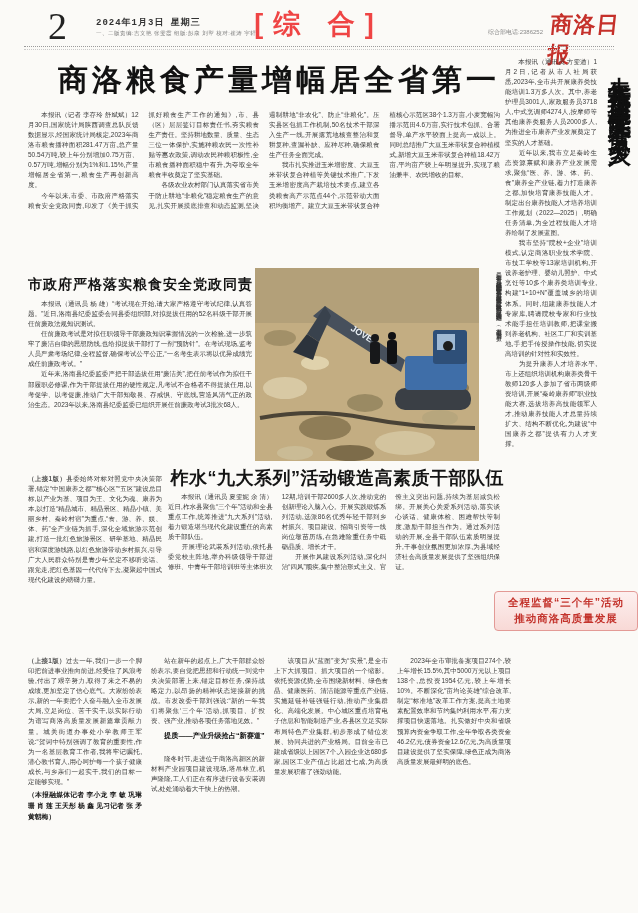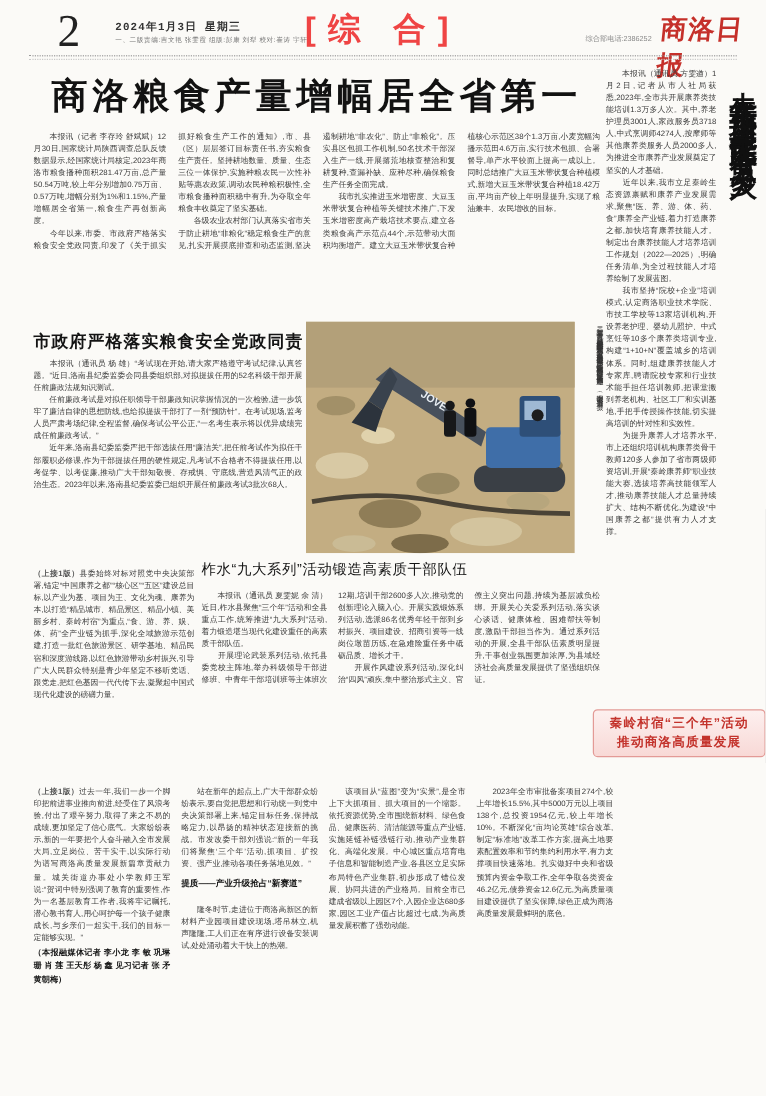--- a/index.html
+++ b/index.html
@@ -18,58 +18,58 @@
   .section-title { left:50%; top:6px; transform:translateX(-50%); font-size:27px; color:#ef4444; letter-spacing:10px; font-weight:bold; white-space:nowrap; }
   .phone-line { left:488px; top:28px; font-size:6px; color:#8a8a8a; }
   .masthead { left:549px; top:10px; font-size:22px; font-weight:900; color:#c5302a; transform:skewX(-6deg); letter-spacing:1px; }
   .head-rule { left:24px; top:46px; width:590px; border-top:1px dotted #9a9a9a; }
   .head-rule2 { left:24px; top:49px; width:590px; border-top:1px dotted #c9c9c9; }
 
   
   .bodytxt { font-size:6.5px; line-height:1.55; text-align:justify; color:#3a3a3a; white-space:pre-line; }
 
   
-  .main-headline { left:28px; top:60px; width:472px; text-align:center; font-size:30px; font-weight:900; color:#121212; letter-spacing:4px; white-space:nowrap; }
+  .main-headline { left:28px; top:60px; width:472px; text-align:right; font-size:30px; font-weight:900; color:#121212; letter-spacing:4px; white-space:nowrap; }
   .main-body { left:28px; top:110px; width:472px; height:158px; column-count:4; column-gap:10px; overflow:hidden; }
 
   
   .luonan-headline { left:28px; top:276px; width:224px; text-align:center; font-size:14px; font-weight:900; color:#141414; letter-spacing:1px; white-space:nowrap; }
   .luonan-body { left:28px; top:299px; width:224px; height:160px; overflow:hidden; }
 
   
   .photo-box { left:255px; top:268px; width:224px; height:193px; background:#c9b astra; }
   .photo-box svg { display:block; }
   .photo-caption { left:481px; top:268px; width:22px; height:193px; writing-mode:vertical-rl; font-size:5.8px; line-height:1.6; color:#333; letter-spacing:.5px; overflow:hidden; }
 
   
   .sidebar-body { left:505px; top:57px; width:92px; height:530px; overflow:hidden; }
   .sidebar-vhead { left:600px; top:58px; width:36px; height:532px; writing-mode:vertical-rl; font-size:23px; font-weight:900; color:#101010; letter-spacing:4px; line-height:1.4; }
 
   
-  .zhashui-headline { left:168px; top:466px; width:336px; text-align:left; font-size:12px; font-weight:400; color:#141414; letter-spacing:.5px; white-space:nowrap; }
+  .zhashui-headline { left:168px; top:466px; width:336px; text-align:right; font-size:18px; font-weight:700; color:#141414; letter-spacing:.5px; white-space:nowrap; }
   .zhashui-body { left:168px; top:492px; width:332px; height:148px; column-count:3; column-gap:9px; overflow:hidden; }
 
   
   .cont-left { left:28px; top:464px; width:134px; height:176px; overflow:hidden; }
 
   
   .red-banner {
     left:494px; top:591px; width:144px; height:40px;
     border:1px solid #e39a96; border-radius:4px;
     background:linear-gradient(180deg,#fdf0ef 0%,#f8d9d6 100%);
     display:flex; flex-direction:column; align-items:center; justify-content:center;
     gap:2px;
   }
   .red-banner div { font-size:10.5px; font-weight:900; color:#c3322b; letter-spacing:1px; white-space:nowrap; }
 
   
   .bottom-wrap { left:28px; top:646px; width:610px; height:262px; display:flex; gap:9px; overflow:hidden; }
   .bcol { width:114px; height:262px; overflow:hidden; }
   .marker { font-size:6.5px; font-weight:bold; color:#555; }
-  .subhead { font-size:7.2px; font-weight:900; color:#111; margin:3px 0; text-align:left; white-space:nowrap; }
+  .subhead { font-size:7.2px; font-weight:900; color:#111; margin:3px 13px; text-align:left; white-space:nowrap; }
   .byline { font-size:6.8px; font-weight:900; color:#161616; margin-top:3px; line-height:1.6; }
 </style>
 </head>
 <body>
 
 <div id="page">
 
   <div class="abs page-num">2</div>
   <div class="abs date-line">2024年1月3日 星期三</div>
   <div class="abs staff-line">一、二版责编:吉文艳 张雯霞  组版:彭康 刘犁  校对:崔涛 宇轩</div>
@@ -137,21 +137,21 @@
   <div class="abs cont-left bodytxt">
     <span class="marker">（上接1版）</span><span>县委始终对标对照党中央决策部署,锚定“中国康养之都”“核心区”“五区”建设总目标,以产业为基、项目为王、文化为魂、康养为本,以打造“精品城市、精品景区、精品小镇、美丽乡村、秦岭村宿”为重点,“食、游、养、娱、体、药”全产业链为抓手,深化全域旅游示范创建,打造一批红色旅游景区、研学基地、精品民宿和深度游线路,以红色旅游带动乡村振兴,引导广大人民群众特别是青少年坚定不移听党话、跟党走,把红色基因一代代传下去,凝聚起中国式现代化建设的磅礴力量。</span>
   </div>
 
   <div class="abs zhashui-headline">柞水“九大系列”活动锻造高素质干部队伍</div>
   <div class="abs zhashui-body bodytxt">　　本报讯（通讯员 夏雯妮 余 清）近日,柞水县聚焦“三个年”活动和全县重点工作,统筹推进“九大系列”活动,着力锻造堪当现代化建设重任的高素质干部队伍。
 　　开展理论武装系列活动,依托县委党校主阵地,举办科级领导干部进修班、中青年干部培训班等主体班次12期,培训干部2600多人次,推动党的创新理论入脑入心。开展实践锻炼系列活动,选派86名优秀年轻干部到乡村振兴、项目建设、招商引资等一线岗位墩苗历练,在急难险重任务中砥砺品质、增长才干。
 　　开展作风建设系列活动,深化纠治“四风”顽疾,集中整治形式主义、官僚主义突出问题,持续为基层减负松绑。开展关心关爱系列活动,落实谈心谈话、健康体检、困难帮扶等制度,激励干部担当作为。通过系列活动的开展,全县干部队伍素质明显提升,干事创业氛围更加浓厚,为县域经济社会高质量发展提供了坚强组织保证。</div>
 
   <div class="abs red-banner">
-    <div>秦岭村宿“三个年”活动</div>
+    <div>全程监督“三个年”活动</div>
     <div>推动商洛高质量发展</div>
   </div>
 
   <div class="abs bottom-wrap">
     <div class="bcol bodytxt">
       <span class="marker">（上接1版）</span><span>过去一年,我们一步一个脚印把前进事业推向前进,经受住了风浪考验,付出了艰辛努力,取得了来之不易的成绩,更加坚定了信心底气。大家纷纷表示,新的一年要把个人奋斗融入全市发展大局,立足岗位、苦干实干,以实际行动为谱写商洛高质量发展新篇章贡献力量。城关街道办事处小学教师王军说:“贺词中特别强调了教育的重要性,作为一名基层教育工作者,我将牢记嘱托,潜心教书育人,用心呵护每一个孩子健康成长,与乡亲们一起实干,我们的目标一定能够实现。”</span>
       <div class="byline">（本报融媒体记者 李小龙 李 敏 巩琳珊 肖 莲 王天彤 杨 鑫 见习记者 张 矛 黄朝梅）</div>
     </div>
     <div class="bcol bodytxt">
       <span>　　站在新年的起点上,广大干部群众纷纷表示,要自觉把思想和行动统一到党中央决策部署上来,锚定目标任务,保持战略定力,以昂扬的精神状态迎接新的挑战。市发改委干部刘强说:“新的一年我们将聚焦‘三个年’活动,抓项目、扩投资、强产业,推动各项任务落地见效。”</span>

